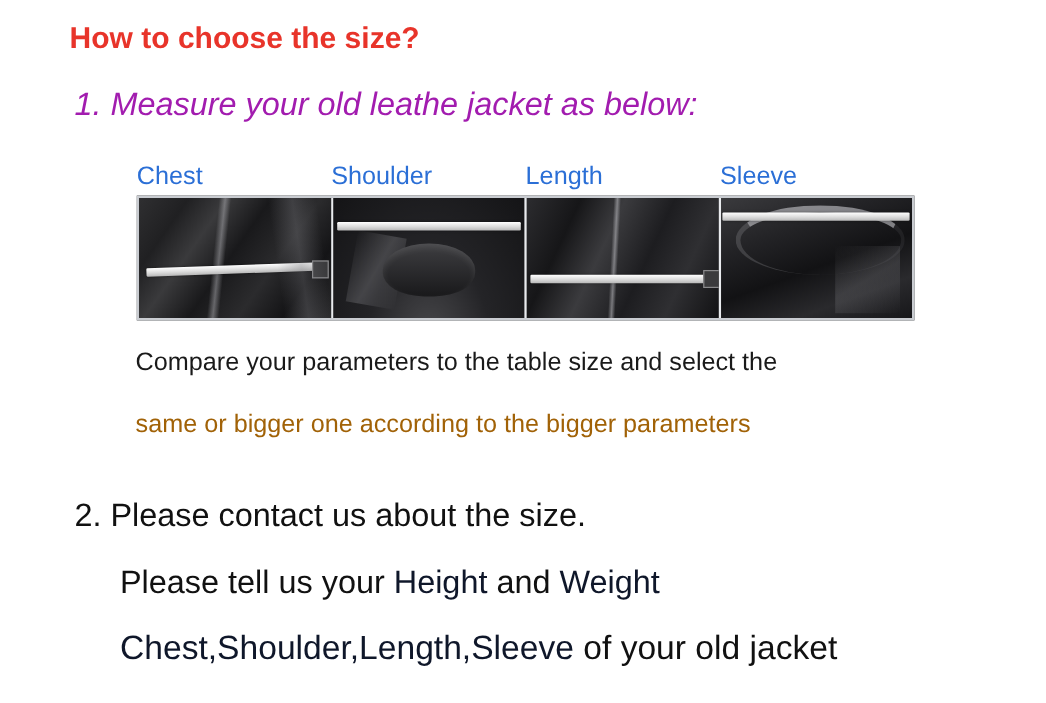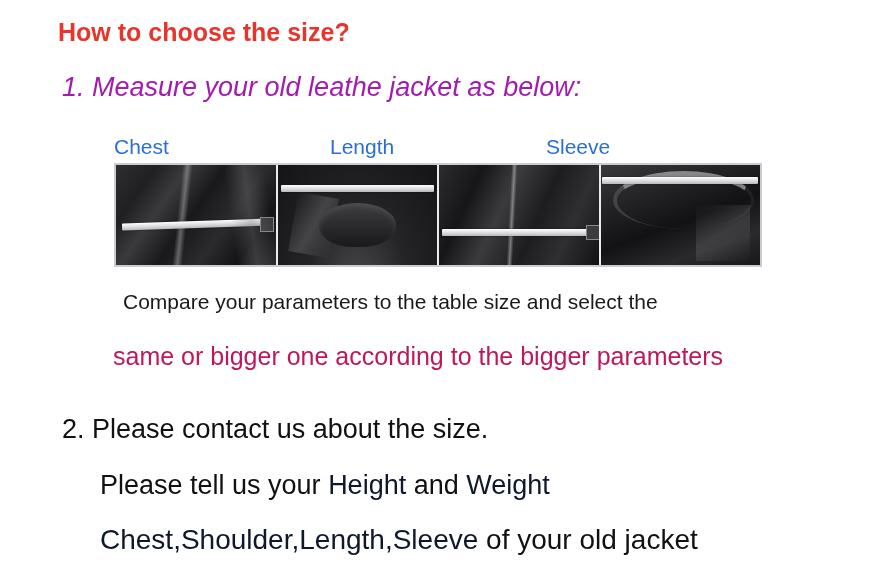--- a/index.html
+++ b/index.html
@@ -177,32 +177,32 @@
     position: absolute;
     right: 6%;
     top: 40%;
     width: 34%;
     height: 56%;
     background: linear-gradient(150deg, rgba(255,255,255,0.00), rgba(150,150,155,0.22), rgba(255,255,255,0.00));
   }
 
   .compare1 {
     position: absolute;
-    left: 123px;
+    left: 113px;
     top: 290px;
     font-size: 21px;
     color: #1a1a1a;
     white-space: nowrap;
   }
   .compare2 {
     position: absolute;
     left: 113px;
     top: 342px;
-    font-size: 25px;
-    color: #be185d;
+    font-size: 21px;
+    color: #a16207;
     white-space: nowrap;
   }
   .step2 {
     position: absolute;
     left: 62px;
     top: 414px;
     font-size: 27px;
     color: #111111;
     white-space: nowrap;
     text-align: right;
@@ -231,20 +231,21 @@
 <body>
 
 <div class="page">
 
   <div class="title">How to choose the size?</div>
 
   <div class="step1">1. Measure your old leathe jacket as below:</div>
 
   <div class="labels">
     <div>Chest</div>
+    <div>Shoulder</div>
     <div>Length</div>
     <div>Sleeve</div>
   </div>
 
   <div class="photos">
 
     <div class="photo-cell p1">
       <div class="ruler-h tilt" style="left:4%; top:56%; width:92%;"></div>
       <div class="ruler-cap" style="left:90%; top:52%;"></div>
     </div>

